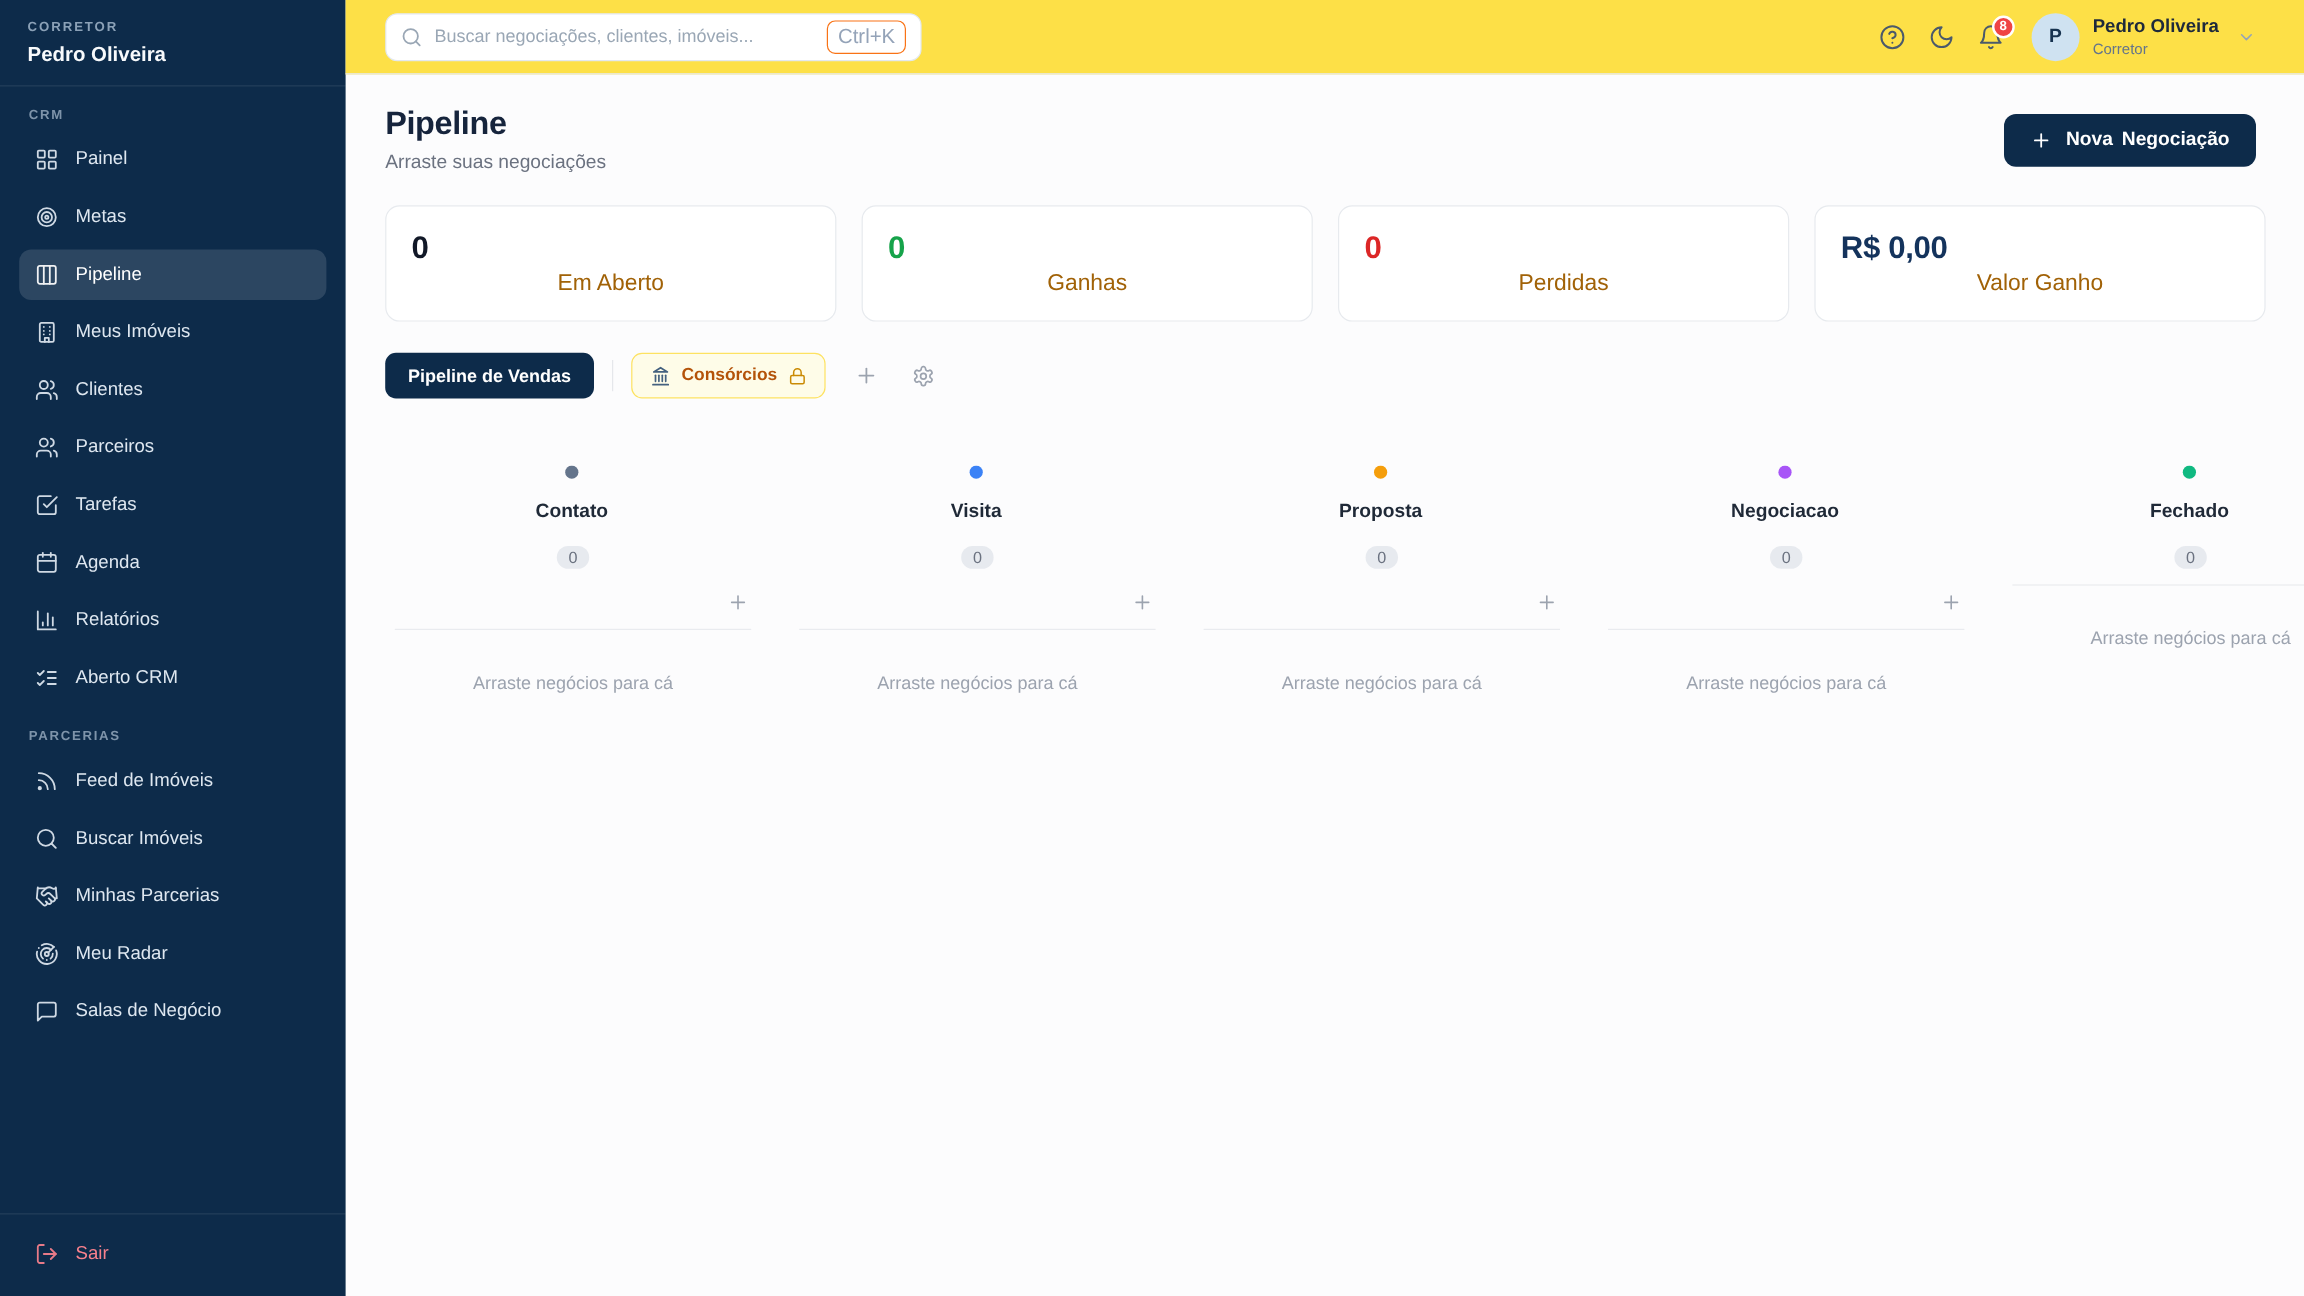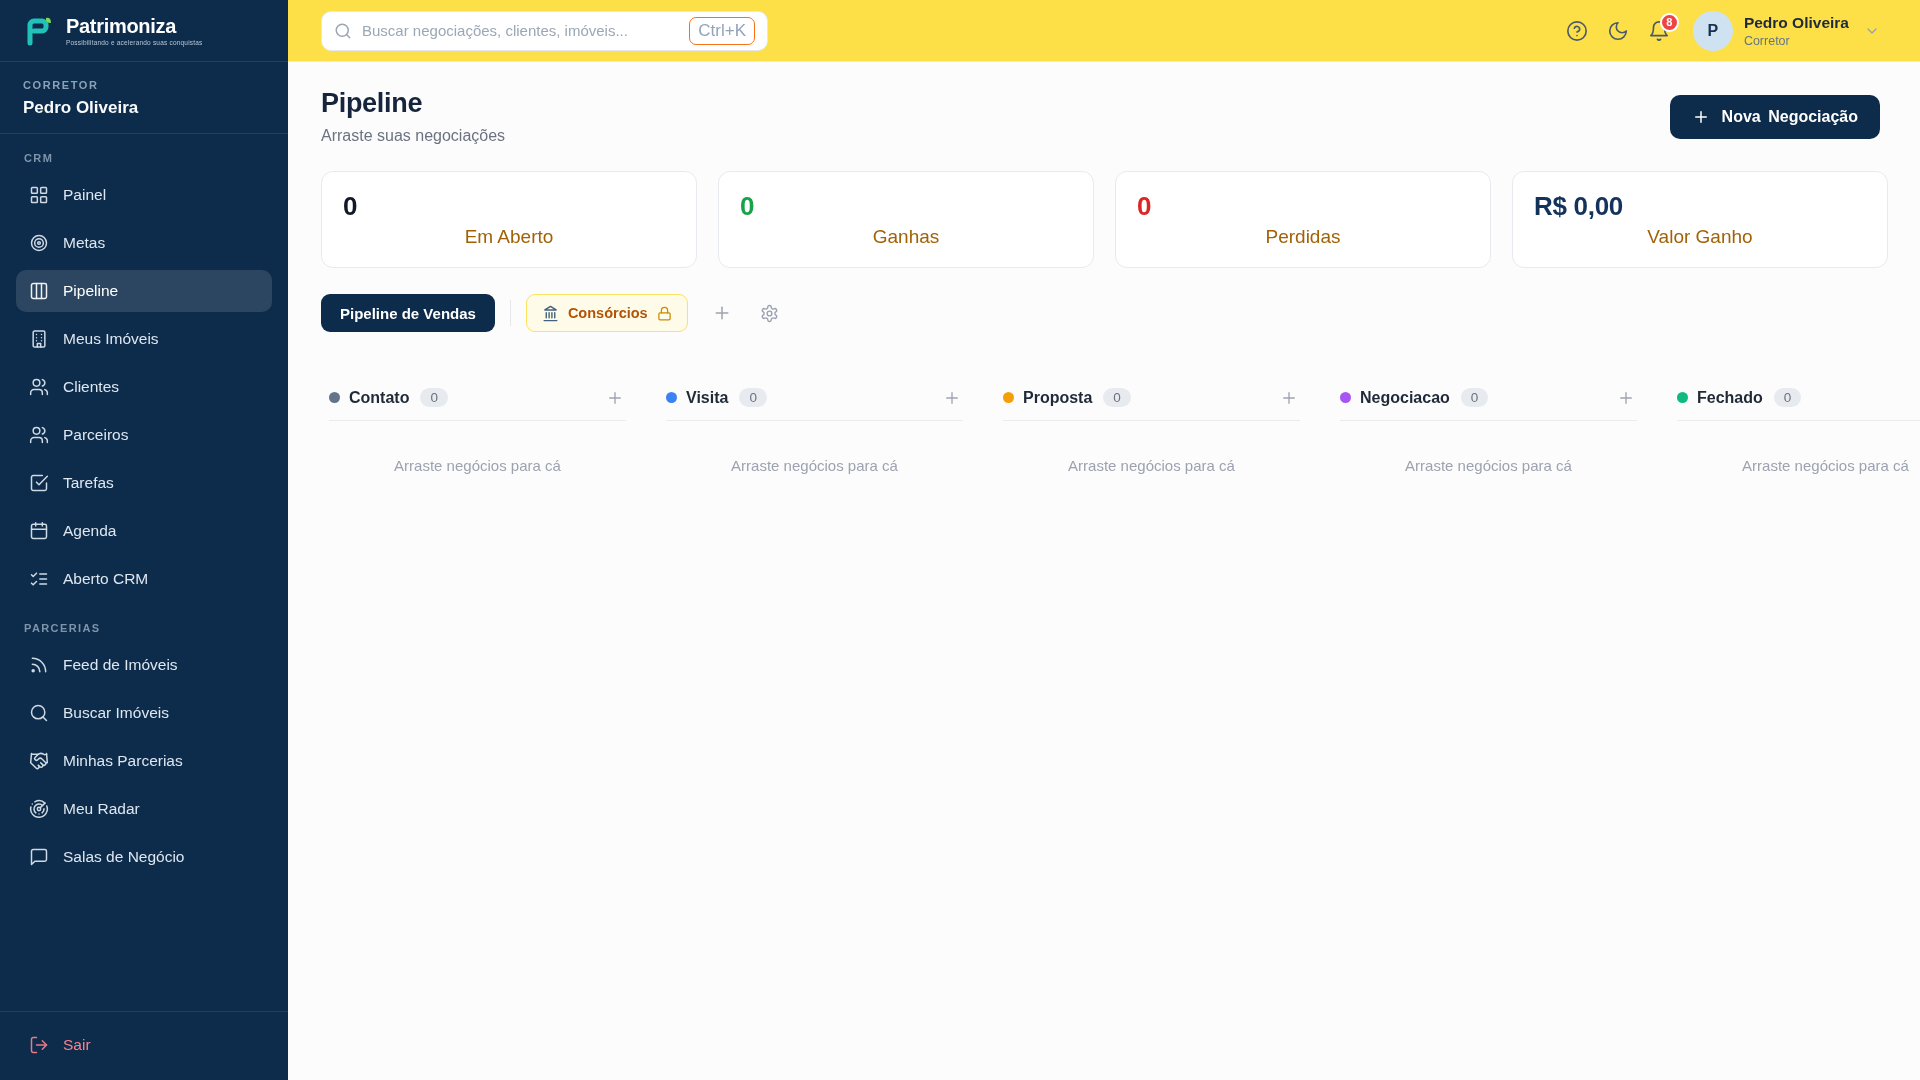--- a/index.html
+++ b/index.html
@@ -126,57 +126,38 @@
   .lk-icon svg { width:100%; height:100%; }
   .icon-btn { background:none; border:none; color:#9ca3af; cursor:pointer; padding:0; }
   .icon-btn.plus { margin-left:24px; width:20px; height:20px; }
   .icon-btn.gear { margin-left:28px; width:19px; height:19px; }
   .icon-btn svg { width:100%; height:100%; }
 
   
   .kanban { display:flex; gap:40px; margin-top:56px; padding-left:8px; flex:1; overflow:hidden; }
   .kanban-col { width:297px; flex-shrink:0; }
   .col-header {
-    display:flex; align-items:center; gap:9px;
-    padding:0 2px 13px 0; border-bottom:1px solid #e9ebef;
+    display:flex; align-items:center; gap:19px;
+    padding:0 2px 13px 0; border-bottom:1px solid #e9ebef;flex-direction:column;
   }
   .dot { width:11px; height:11px; border-radius:50%; background:#64748b; flex-shrink:0; }
   .col-name { font-size:16px; font-weight:700; color:#1f2937; }
   .col-count {
     background:#e7eaef; color:#6b7280; font-size:13.5px;
     border-radius:11px; padding:2px 10px; margin-left:2px;
   }
   .col-add { margin-left:auto; width:18px; height:18px; color:#9ca3af; cursor:pointer; }
   .col-add svg { width:100%; height:100%; }
   .col-body { padding-top:36px; text-align:center; }
   .empty-text { color:#9ca3af; font-size:15px; }
 </style>
 </head>
 <body>
 
 <aside class="sidebar">
-  <div class="logo-row">
-    <span>
-      <svg width="36" height="36" viewBox="0 0 36 36" fill="none">
-        <defs>
-          <linearGradient id="lg1" x1="0" y1="36" x2="36" y2="0">
-            <stop offset="0" stop-color="#1ca9e8"></stop>
-            <stop offset="0.55" stop-color="#21c4b4"></stop>
-            <stop offset="1" stop-color="#7ed957"></stop>
-          </linearGradient>
-        </defs>
-        <path d="M10 30 V12 a4 4 0 0 1 4-4 h8 a4 4 0 0 1 4 4 v2 a4 4 0 0 1 -4 4 h-8" stroke="url(#lg1)" stroke-width="5" fill="none" stroke-linecap="round" stroke-linejoin="round"></path>
-        <path d="M26 5 q5 -1 5 5 q-6 0 -5 -5 Z" fill="#7ed957"></path>
-      </svg>
-    </span>
-    <span>
-      <div class="brand-name">Patrimoniza</div>
-      <div class="brand-tagline">Possibilitando e acelerando suas conquistas</div>
-    </span>
-  </div>
 
   <div class="user-block">
     <div class="role-label">CORRETOR</div>
     <div class="user-name">Pedro Oliveira</div>
   </div>
 
   <nav class="nav">
     <div class="section-label">CRM</div>
 
     <div class="nav-item">
@@ -268,20 +249,31 @@
         <svg viewBox="0 0 24 24" fill="none" stroke="currentColor" stroke-width="1.8" stroke-linecap="round" stroke-linejoin="round">
             <path d="M8 2v4"></path>
             <path d="M16 2v4"></path>
             <rect x="3" y="4" width="18" height="17" rx="2"></rect>
             <path d="M3 10h18"></path>
           </svg>
       </span>
       <span>Agenda</span>
     </div>
 
+    <div class="nav-item">
+      <span class="nav-icon">
+        <svg viewBox="0 0 24 24" fill="none" stroke="currentColor" stroke-width="1.8" stroke-linecap="round" stroke-linejoin="round">
+            <path d="M3 3v18h18"></path>
+            <path d="M18 17V9"></path>
+            <path d="M13 17V5"></path>
+            <path d="M8 17v-3"></path>
+          </svg>
+      </span>
+      <span>Relatórios</span>
+    </div>
 
     <div class="nav-item">
       <span class="nav-icon">
         <svg viewBox="0 0 24 24" fill="none" stroke="currentColor" stroke-width="1.8" stroke-linecap="round" stroke-linejoin="round">
             <path d="m3 17 2 2 4-4"></path>
             <path d="m3 7 2 2 4-4"></path>
             <path d="M13 6h8"></path>
             <path d="M13 12h8"></path>
             <path d="M13 18h8"></path>
           </svg>

